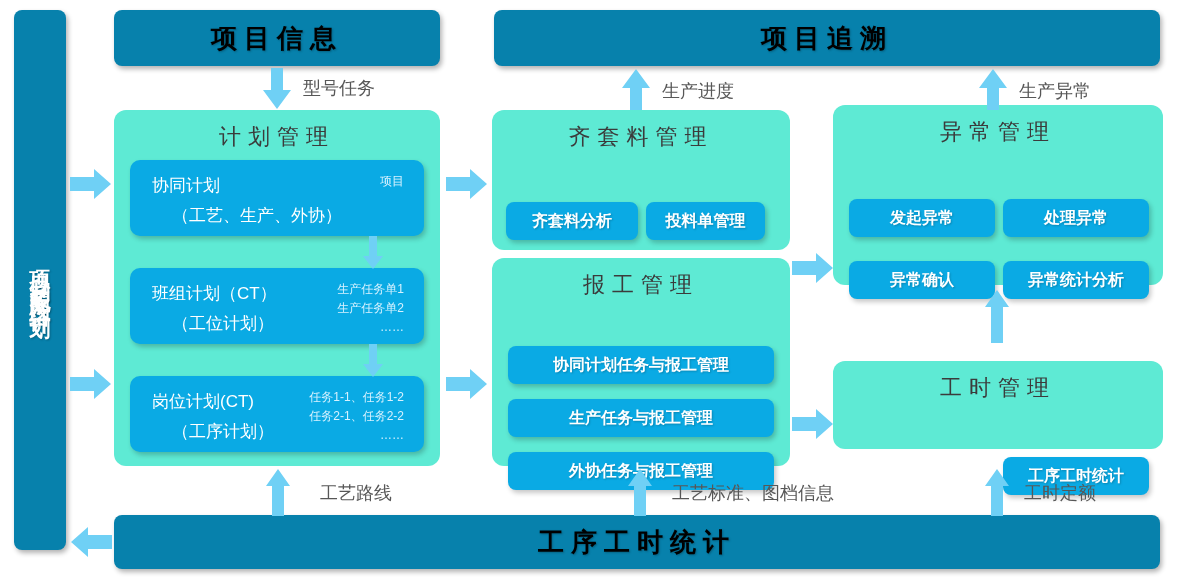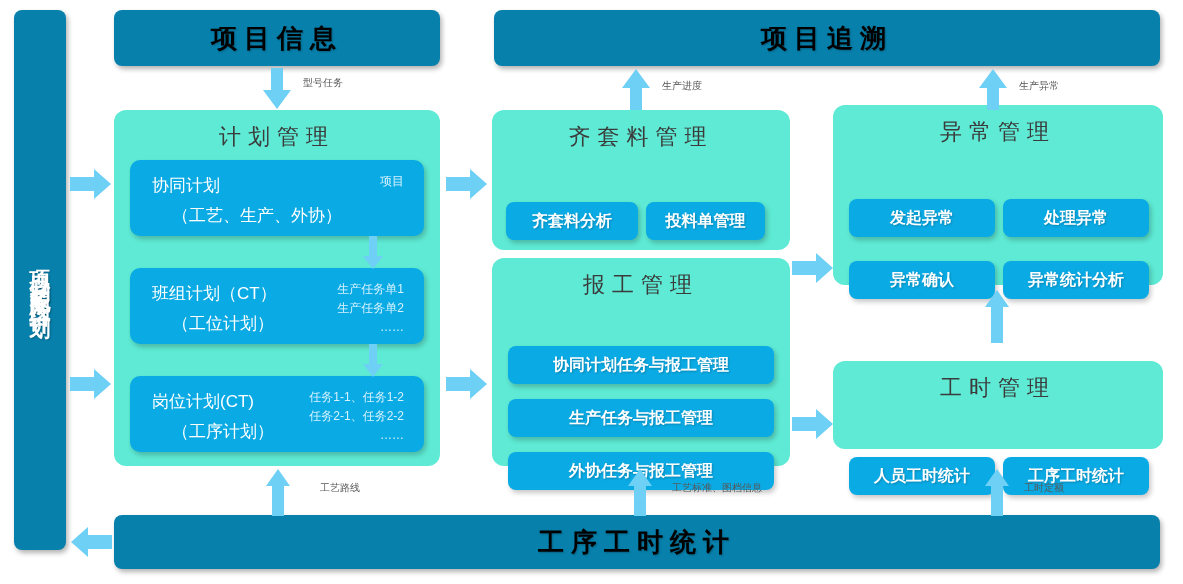--- a/index.html
+++ b/index.html
@@ -50,21 +50,21 @@
   }
   .vbar .t{
     writing-mode:vertical-rl;text-orientation:upright;
     font-size:21px;font-weight:bold;letter-spacing:6px;
     text-shadow:1px 1px 2px rgba(0,0,0,.25);
   }
 
   
   .arrow{position:absolute;}
   .arrow svg{display:block;overflow:visible;}
-  .alabel{position:absolute;font-size:10px;color:#575757;white-space:nowrap;text-align:right;}
+  .alabel{position:absolute;font-size:18px;color:#575757;white-space:nowrap;text-align:right;}
 
   .thin-arrow{position:absolute;}
 </style>
 </head>
 <body>
 
 <div class="stage">
 
   <div class="vbar" style="left:14px;top:10px;width:52px;height:540px;">
     <span class="t">项目制装配网络计划</span>
@@ -139,21 +139,20 @@
   <div class="panel" style="left:833px;top:105px;width:330px;height:180px;">
     <div class="ptitle">异常管理</div>
     <div class="btn" style="left:16px;top:54px;width:146px;height:38px;">发起异常</div>
     <div class="btn" style="left:170px;top:54px;width:146px;height:38px;">处理异常</div>
     <div class="btn" style="left:16px;top:116px;width:146px;height:38px;">异常确认</div>
     <div class="btn" style="left:170px;top:116px;width:146px;height:38px;">异常统计分析</div>
   </div>
 
   <div class="panel" style="left:833px;top:361px;width:330px;height:88px;">
     <div class="ptitle">工时管理</div>
-    <div class="btn" style="left:16px;top:56px;width:146px;height:38px;">人员工时统计</div>
     <div class="btn" style="left:170px;top:56px;width:146px;height:38px;">工序工时统计</div>
   </div>
 
   <div class="arrow" style="left:262px;top:68px;">
     <svg width="30" height="42" viewBox="0 0 30 42">
       <polygon points="9,0 21,0 21,22 29,22 15,41 1,22 9,22" fill="#6fd0f5"></polygon>
     </svg>
   </div>
   <div class="alabel" style="left:303px;top:76px;">型号任务</div>
 

